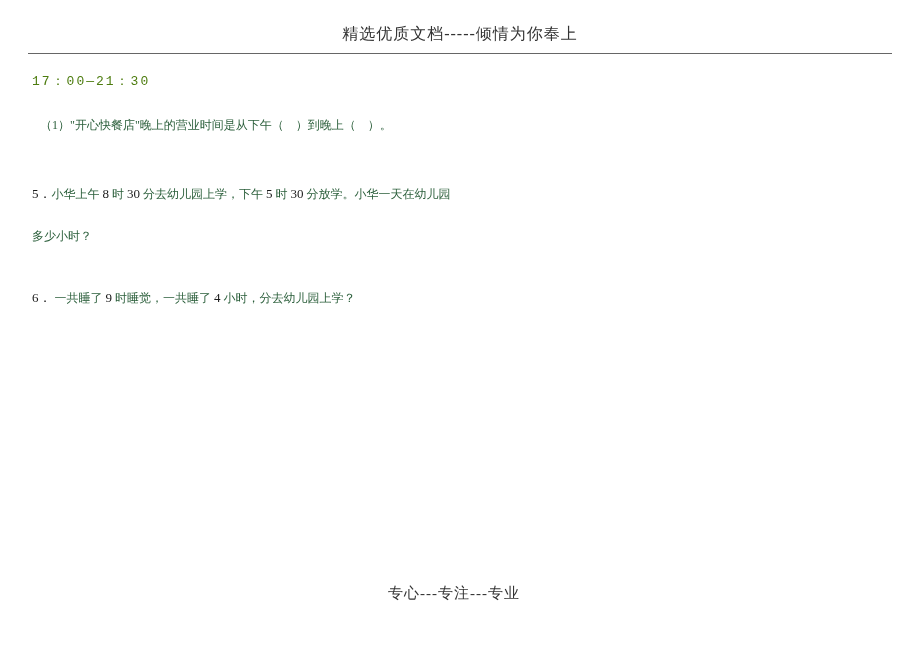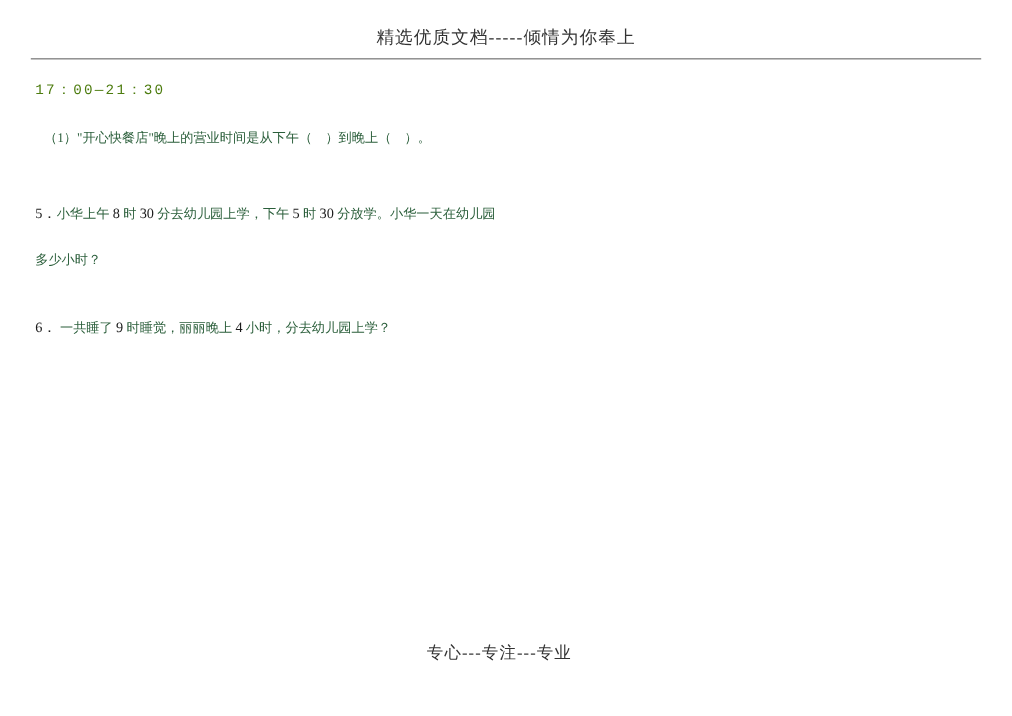--- a/index.html
+++ b/index.html
@@ -95,19 +95,19 @@
   <div class="question-line">
     <span class="num">5．</span><span class="green-text">小华上午 </span><span class="num">8</span><span class="green-text"> 时 </span><span class="num">30</span><span class="green-text"> 分去幼儿园上学，下午 </span><span class="num">5</span><span class="green-text"> 时 </span><span class="num">30</span><span class="green-text"> 分放学。小华一天在幼儿园</span>
   </div>
   <div class="question-line">
     <span class="green-text">多少小时？</span>
   </div>
 
   <div class="spacer-sm"></div>
 
   <div class="question-line">
-    <span class="num">6．</span><span class="green-text"> 一共睡了 </span><span class="num">9</span><span class="green-text"> 时睡觉，丽丽晚上 </span><span class="num">4</span><span class="green-text"> 小时，分去幼儿园上学？</span>
+    <span class="num">6．</span><span class="green-text"> 一共睡了 </span><span class="num">9</span><span class="green-text"> 时睡觉，一共睡了 </span><span class="num">4</span><span class="green-text"> 小时，分去幼儿园上学？</span>
   </div>
 </div>
 
 <div class="footer">
   <span>专心---专注---专业</span>
 </div>
 
 </body></html>

